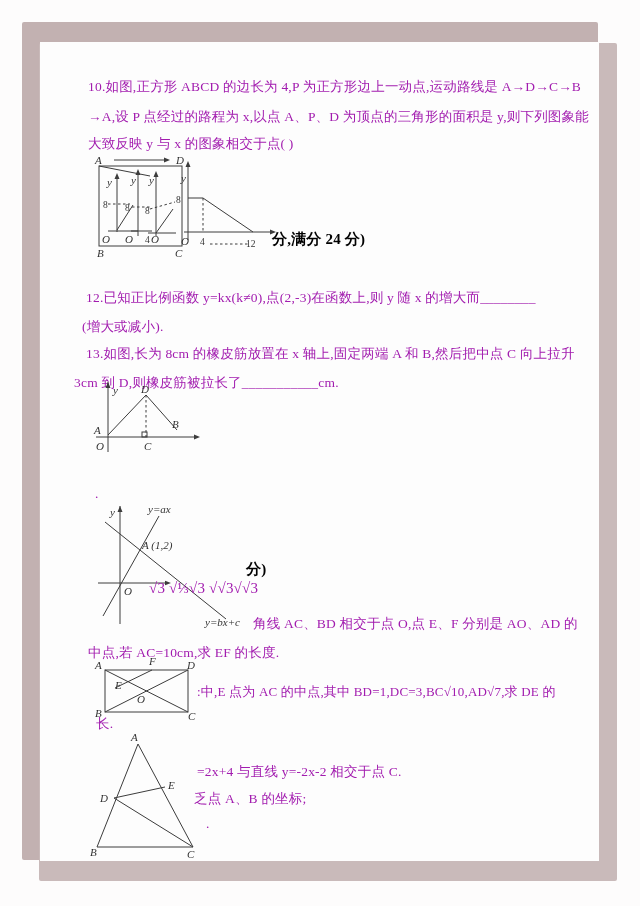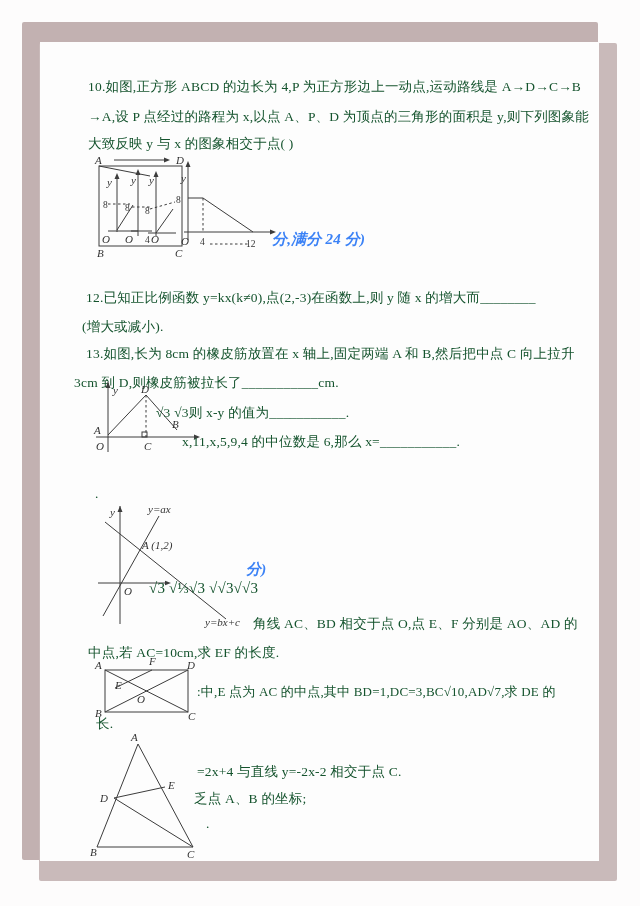--- a/index.html
+++ b/index.html
@@ -2,23 +2,23 @@
 <html><head>
 <meta charset="utf-8">
 <style>
   html,body{margin:0;padding:0;}
   body{width:640px;height:906px;background:#fdfcfc;position:relative;overflow:hidden;
        font-family:"Liberation Serif","DejaVu Serif",serif;}
   .card{position:absolute;border-radius:2px;}
   .card-tl{left:22px;top:22px;width:576px;height:838px;background:#c2b1b1;}
   .card-br{left:39px;top:43px;width:578px;height:838px;background:#c9baba;}
   .page{position:absolute;left:40px;top:42px;width:559px;height:819px;background:#fdfdfd;}
-  .tl{position:absolute;white-space:nowrap;font-size:13.5px;color:#14532d;
+  .tl{position:absolute;white-space:nowrap;font-size:13.5px;color:#a21caf;
       letter-spacing:.2px;line-height:16px;}
-  .bold{font-weight:bold;color:#3b82f6;font-size:15px;font-style:italic;}
+  .bold{font-weight:bold;color:#000000;font-size:15px;}
   .math{font-size:15px;}
   svg{position:absolute;overflow:visible;}
   svg line,svg polyline,svg rect,svg path{stroke:#3c3c3c;stroke-width:1;fill:none;}
   svg polygon{fill:#3c3c3c;stroke:none;}
   .dash{stroke-dasharray:2.5,2.5;}
   svg text{font-family:"Liberation Serif","DejaVu Serif",serif;font-style:italic;
            font-size:11px;fill:#333;stroke:none;}
   svg text.num{font-style:normal;font-size:9.5px;}
 </style>
 </head>
@@ -108,22 +108,20 @@
       <rect x="50" y="54" width="5" height="5"></rect>
       <line x1="54" y1="17" x2="85" y2="52"></line>
     </g>
     <text x="21" y="16">y</text>
     <text x="49" y="15">D</text>
     <text x="2" y="56">A</text>
     <text x="4" y="72">O</text>
     <text x="52" y="72">C</text>
     <text x="80" y="50">B</text>
   </svg>
-  <div class="tl" style="left:116px;top:363px">√3 √3则 x-y 的值为___________.</div>
-  <div class="tl" style="left:142px;top:392px">x,11,x,5,9,4 的中位数是 6,那么 x=___________.</div>
 
   <div class="tl" style="left:55px;top:444px">.</div>
 
   <svg style="left:55px;top:456px" width="145" height="132" viewBox="0 0 145 132">
     <g>
       <line x1="25" y1="8" x2="25" y2="126"></line>
         <polygon points="22.5,14 25,8 27.5,14"></polygon>
       <line x1="3" y1="85" x2="70" y2="85"></line>
         <polygon points="70,82.8 76,85 70,87.2"></polygon>
       <line x1="8" y1="118" x2="64" y2="18"></line>

